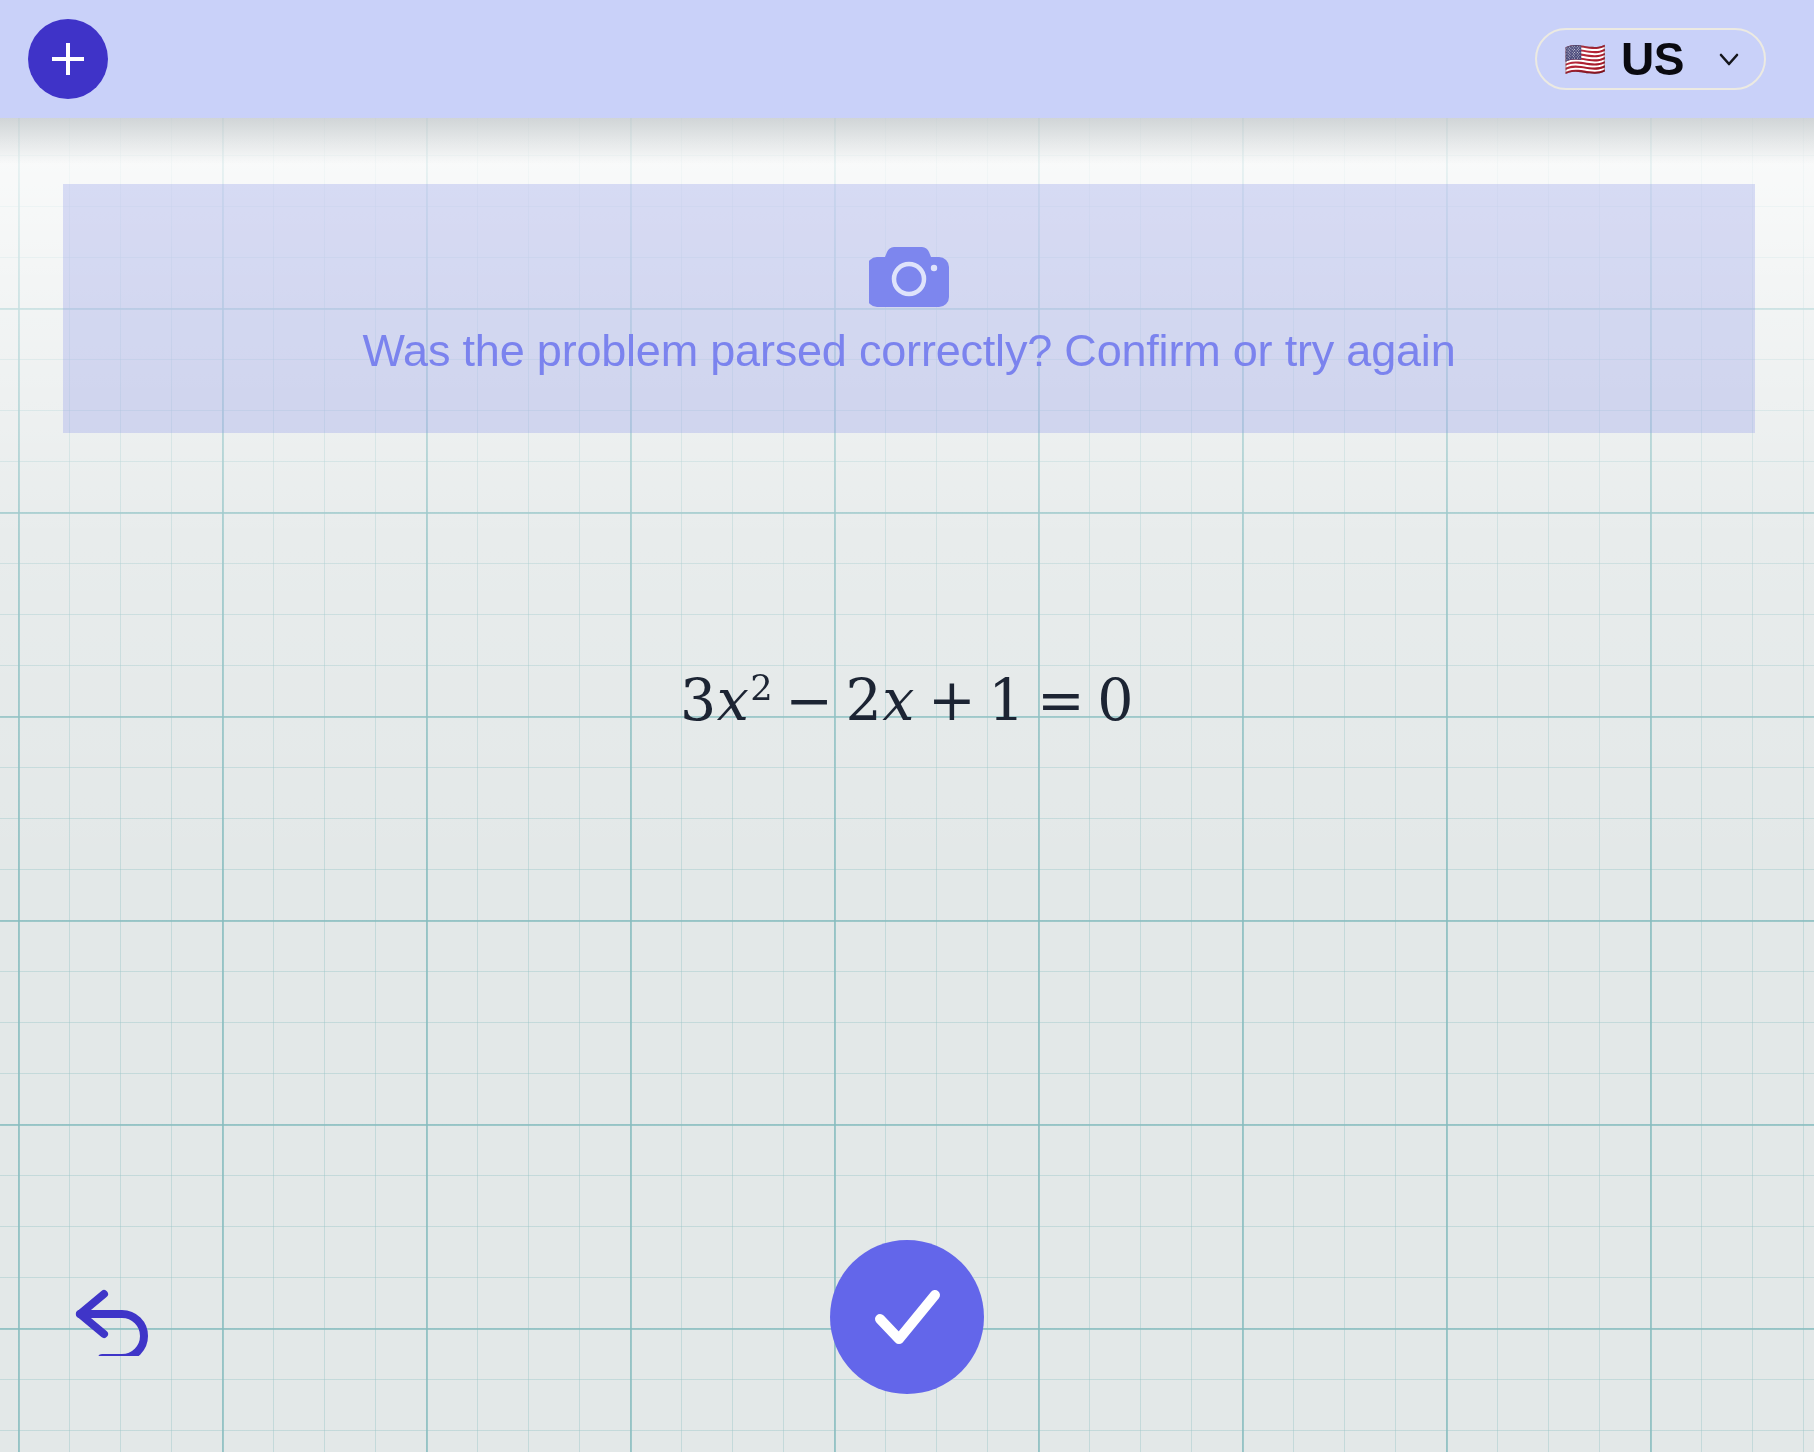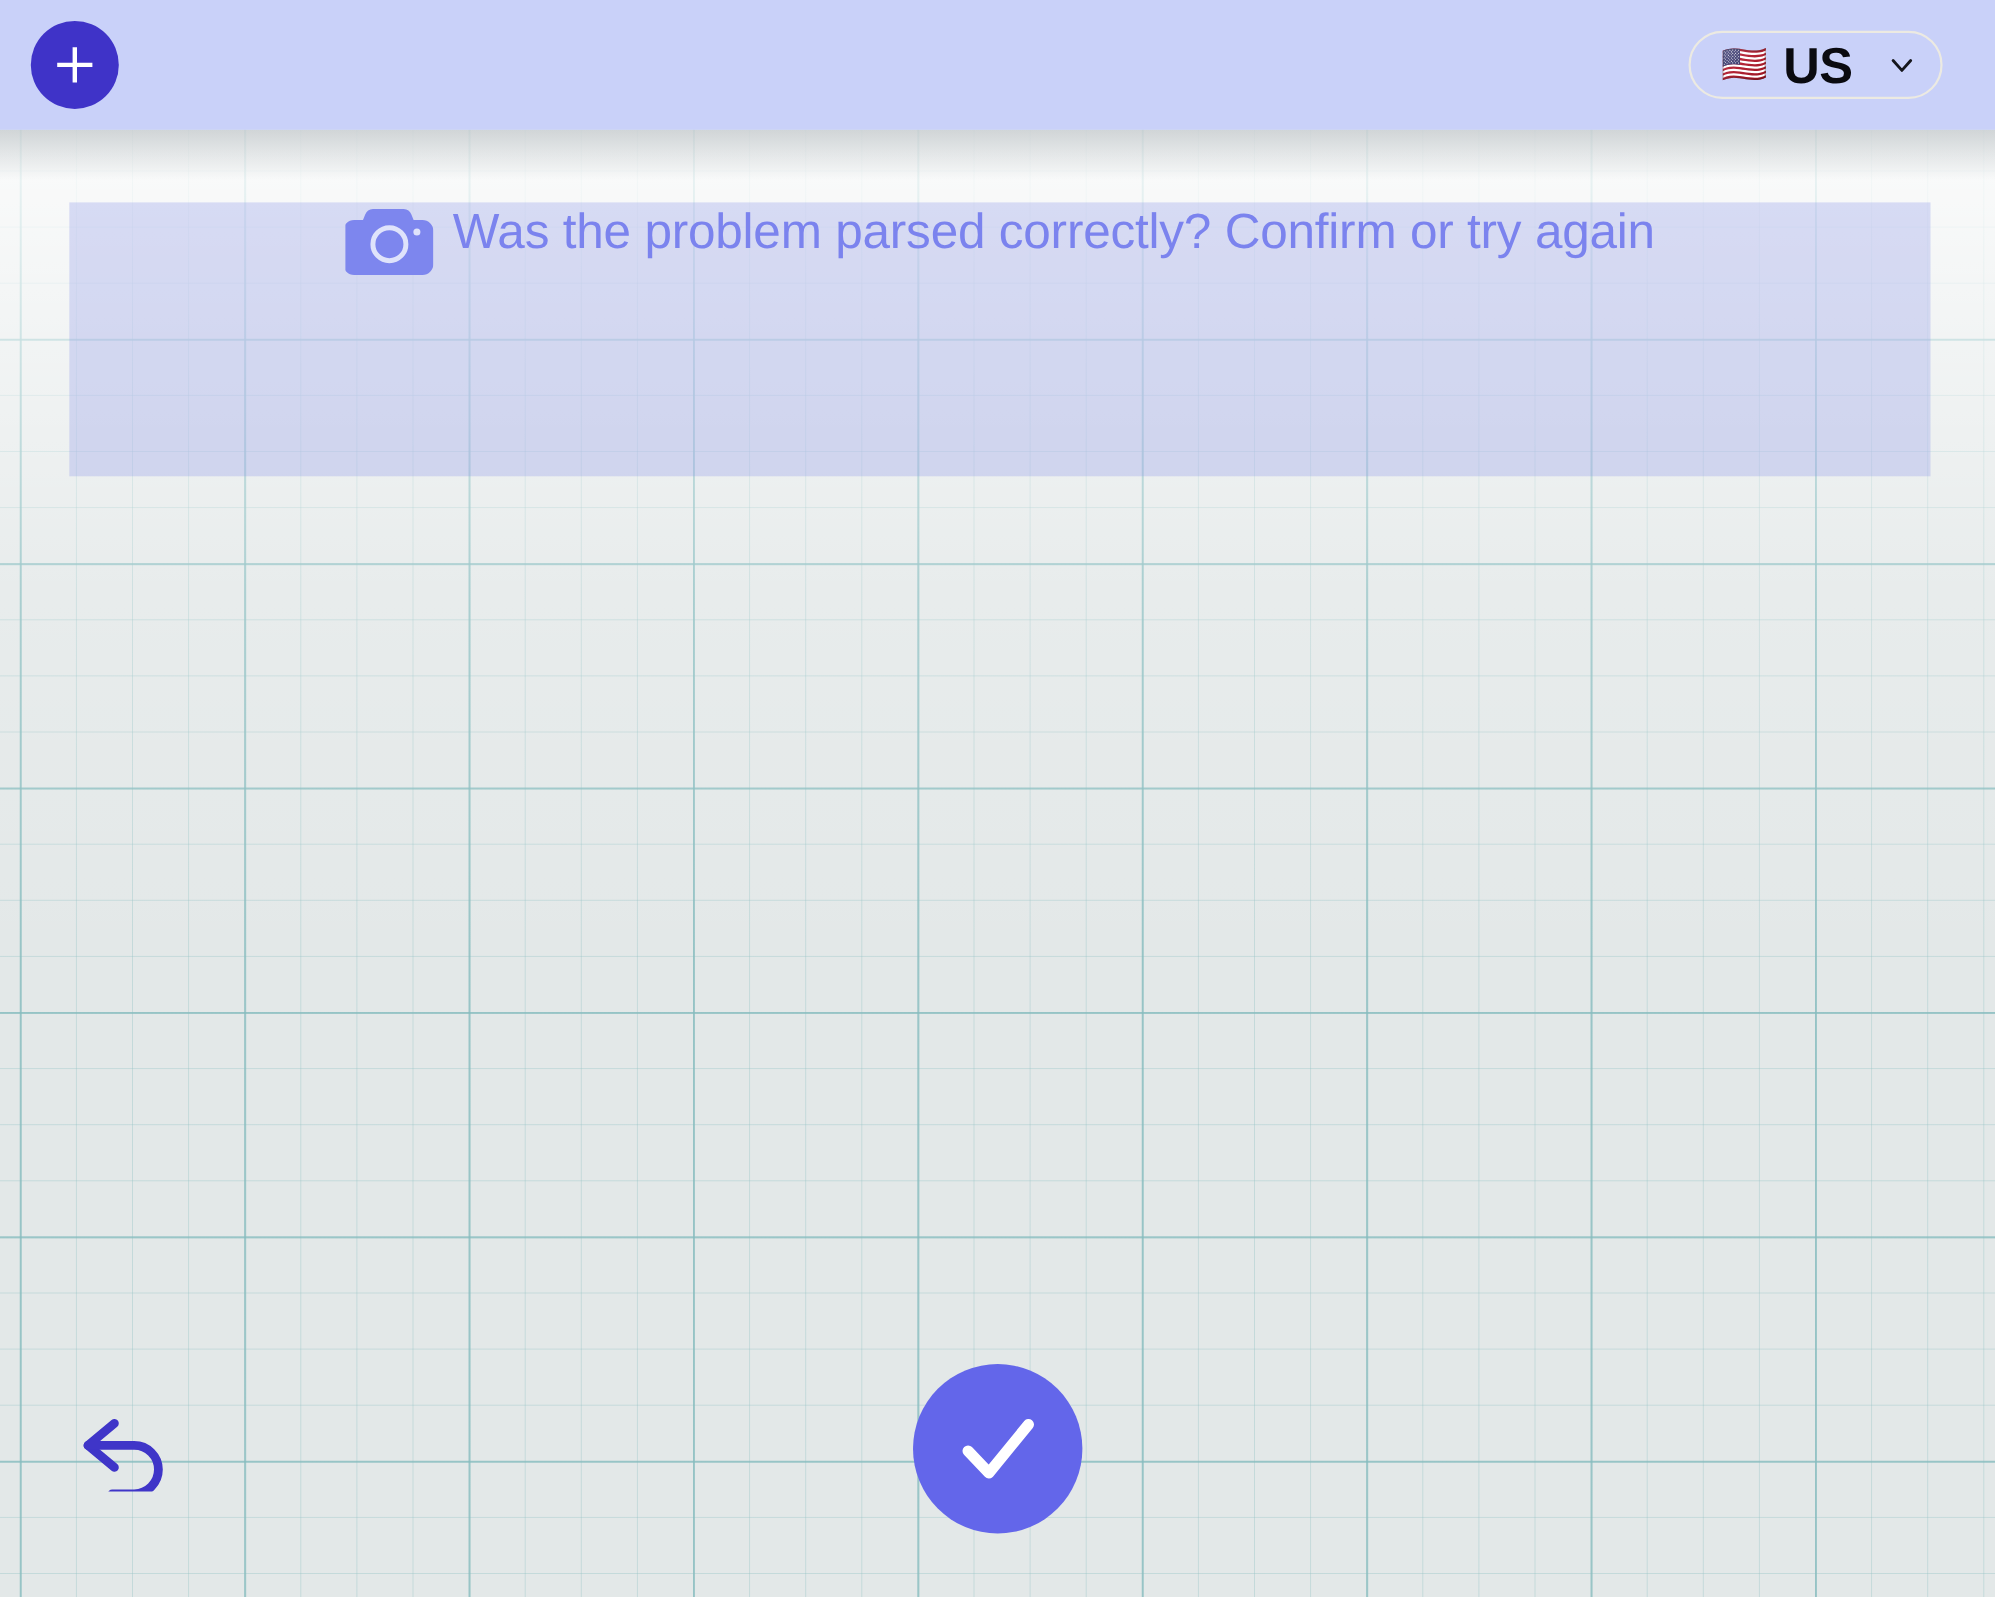--- a/index.html
+++ b/index.html
@@ -127,21 +127,22 @@
 
   
   .banner {
     position: absolute;
     left: 63px;
     top: 184px;
     width: 1692px;
     height: 249px;
     background: rgba(146,156,232,0.32);
     display: flex;
-    flex-direction: row;
+    flex-direction: column;
+    align-items: center;
     justify-content: center;
     gap: 18px;
     z-index: 3;
     box-sizing: border-box;
   }
   .banner-camera {
     display: block;
     width: 80px;
     height: 66px;
   }
@@ -246,20 +247,25 @@
 
   <div class="banner">
     <svg class="banner-camera" viewBox="0 0 80 66" aria-hidden="true">
       <path d="M27 6 h26 a8 8 0 0 1 7 5 l2 5 h8 a10 10 0 0 1 10 10 v30 a10 10 0 0 1 -10 10 h-62 a10 10 0 0 1 -10 -10 v-30 a10 10 0 0 1 10 -10 h8 l2 -5 a8 8 0 0 1 7 -5 z" fill="#7d86ee"></path>
       <circle cx="40" cy="38" r="15" fill="none" stroke="#dfe3fb" stroke-width="4.5"></circle>
       <circle cx="65" cy="27" r="3.2" fill="#dfe3fb"></circle>
     </svg>
     <div class="banner-text">Was the problem parsed correctly? Confirm or try again</div>
   </div>
 
+  <div class="equation-area">
+    <div class="equation">
+      <span>3</span><i>x</i><sup>2</sup><span class="eq-op">−</span><span>2</span><i>x</i><span class="eq-op">+</span><span>1</span><span class="eq-op">=</span><span>0</span>
+    </div>
+  </div>
 
   <button class="undo-button">
     <svg viewBox="0 0 96 84" aria-hidden="true">
       <path d="M36 22 L12 42 L36 62" stroke="#3f35c8" stroke-width="8" fill="none" stroke-linecap="round" stroke-linejoin="round"></path>
       <path d="M12 42 H54 a22 22 0 0 1 0 44 H34" stroke="#3f35c8" stroke-width="8" fill="none" stroke-linecap="round" stroke-linejoin="round"></path>
     </svg>
   </button>
 
   <button class="confirm-button">
     <svg viewBox="0 0 92 92" aria-hidden="true">

